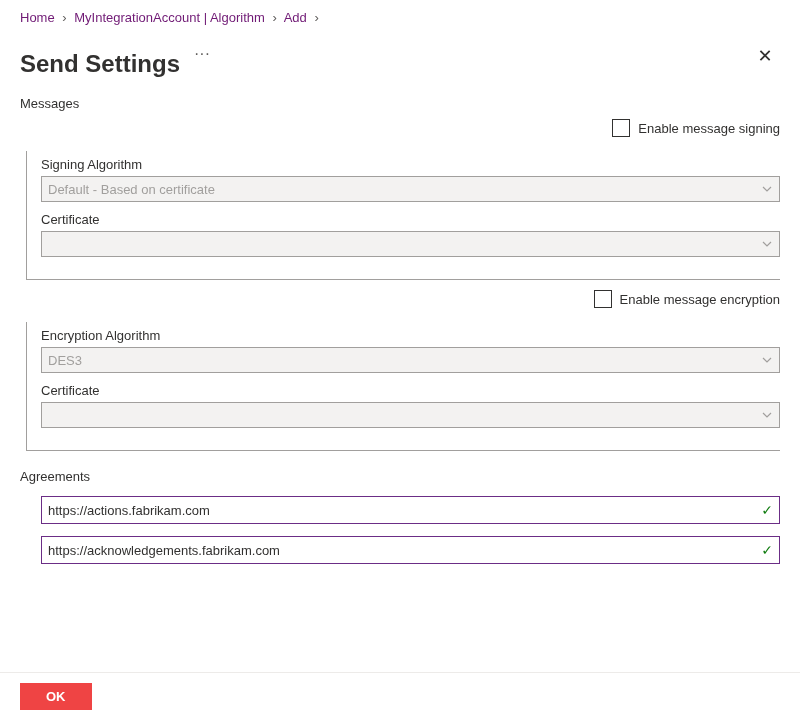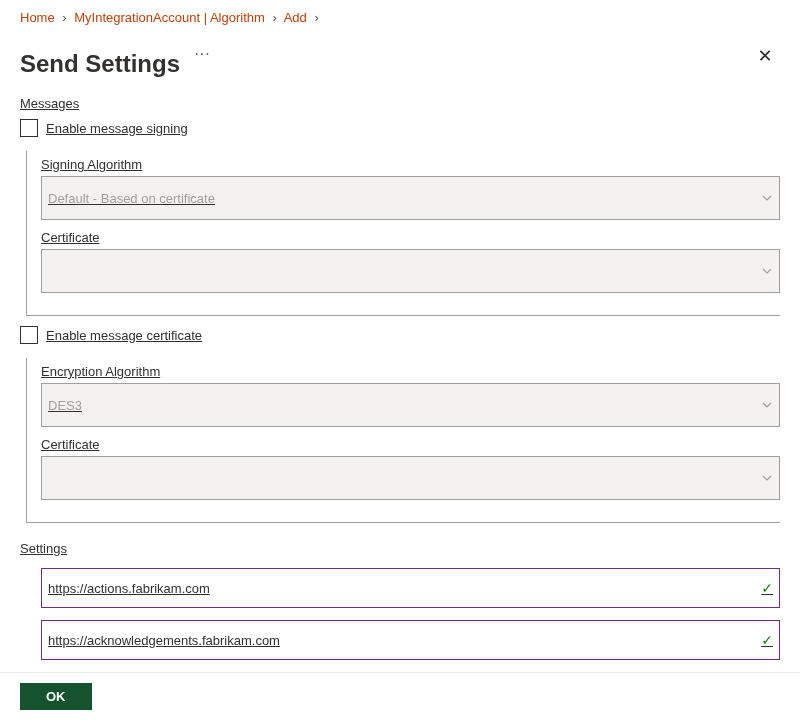--- a/index.html
+++ b/index.html
@@ -1,39 +1,39 @@
 <!DOCTYPE html>
 <html><head>
   <meta charset="utf-8">
   <style>
     * { box-sizing: border-box; margin: 0; padding: 0; }
     body { font-family: "Segoe UI", Arial, sans-serif; font-size: 13px; color: #323130; width: 800px; height: 720px; background: #fff; position: relative; }
     .breadcrumb { padding: 10px 20px 8px; font-size: 13px; }
-    .breadcrumb a { color: #c2410c; text-decoration: none; }
+    .breadcrumb a { color: #701a75; text-decoration: none; }
     .breadcrumb .sep { color: #605e5c; margin: 0 4px; }
     .header { display: flex; align-items: center; padding: 0 20px 18px; }
     .header h1 { font-size: 24px; font-weight: 600; margin-top: 17px; }
     .header .ellipsis { font-size: 16px; color: #605e5c; margin-left: 14px; padding-bottom: 4px; }
     .close-btn { margin-left: auto; background: none; border: none; font-size: 18px; color: #323130; cursor: pointer; width: 30px; height: 30px; }
-    .content { padding: 0 20px; text-decoration: underline; }
+    .content { padding: 0 20px; }
     .section-label { font-size: 13px; margin-bottom: 6px; }
-    .checkbox-row { display: flex; align-items: center; margin-bottom: 0px; padding: 2px 0; }
+    .checkbox-row { display: flex; align-items: center; margin-bottom: 0px; padding: 2px 0; justify-content: flex-end; }
     .checkbox { width: 18px; height: 18px; border: 1px solid #323130; margin-right: 8px; background: #fff; }
     .group { border-left: 1px solid #a19f9d; border-bottom: 1px solid #a19f9d; margin: 12px 0 8px 6px; padding: 6px 0 12px 14px; }
     .field-label { font-size: 13px; margin-bottom: 4px; }
-    .select-disabled { display: flex; align-items: center; justify-content: space-between; background: #f3f2f1; border: 1px solid #a19f9d; height: 44px; padding: 0 6px; color: #a19f9d; margin-bottom: 10px; }
+    .select-disabled { display: flex; align-items: center; justify-content: space-between; background: #f3f2f1; border: 1px solid #a19f9d; height: 26px; padding: 0 6px; color: #a19f9d; margin-bottom: 10px; }
     .select-disabled .chev { color: #a19f9d; }
     .group .field-label:last-of-type { margin-top: 2px; }
     .endpoint-group { margin: 8px 0 0 6px; padding: 4px 0 0 14px; border-left: 1px solid transparent; }
     .required { color: #a4262c; margin-left: 2px; }
-    .text-input-wrap { display: flex; align-items: center; border: 1px solid #6b2d86; height: 40px; padding: 0 6px; margin-bottom: 12px; background: #fff; }
+    .text-input-wrap { display: flex; align-items: center; border: 1px solid #6b2d86; height: 28px; padding: 0 6px; margin-bottom: 12px; background: #fff; }
     .text-input { flex: 1; border: none; outline: none; font-size: 13px; font-family: inherit; color: #323130; }
     .check-ok { color: #107c10; font-size: 14px; }
     .footer { position: absolute; bottom: 0; left: 0; right: 0; border-top: 1px solid #edebe9; padding: 10px 20px; background: #fff; }
-    .ok-btn { background: #14532d; color: #fff; border: none; font-size: 13px; font-weight: 600; padding: 6px 26px; cursor: pointer; }
+    .ok-btn { background: #ef4444; color: #fff; border: none; font-size: 13px; font-weight: 600; padding: 6px 26px; cursor: pointer; }
     svg.chev { width: 12px; height: 12px; }
   </style>
 </head>
 <body>
 
 <div class="breadcrumb">
   <a href="#">Home</a>
   <span class="sep">›</span>
   <a href="#">MyIntegrationAccount | Algorithm</a>
   <span class="sep">›</span>
@@ -70,41 +70,41 @@
     <div class="select-disabled">
       <span></span>
       <svg class="chev" viewBox="0 0 12 12">
           <path d="M2 4 L6 8 L10 4" stroke="#a19f9d" stroke-width="1.2" fill="none"></path>
         </svg>
     </div>
   </div>
 
   <div class="checkbox-row">
     <div class="checkbox"></div>
-    <span>Enable message certificate</span>
+    <span>Enable message encryption</span>
   </div>
 
   <div class="group">
     <div class="field-label">Encryption Algorithm</div>
     <div class="select-disabled">
       <span>DES3</span>
       <svg class="chev" viewBox="0 0 12 12">
           <path d="M2 4 L6 8 L10 4" stroke="#a19f9d" stroke-width="1.2" fill="none"></path>
         </svg>
     </div>
     <div class="field-label">Certificate</div>
     <div class="select-disabled">
       <span></span>
       <svg class="chev" viewBox="0 0 12 12">
           <path d="M2 4 L6 8 L10 4" stroke="#a19f9d" stroke-width="1.2" fill="none"></path>
         </svg>
     </div>
   </div>
 
-  <div class="section-label" style="margin-top:18px;">Settings</div>
+  <div class="section-label" style="margin-top:18px;">Agreements</div>
 
   <div class="endpoint-group">
     <div class="text-input-wrap">
       <input class="text-input" type="text" value="https://actions.fabrikam.com" style="">
       <span class="check-ok">✓</span>
     </div>
 
     <div class="text-input-wrap">
       <input class="text-input" type="text" value="https://acknowledgements.fabrikam.com" style="">
       <span class="check-ok">✓</span>

